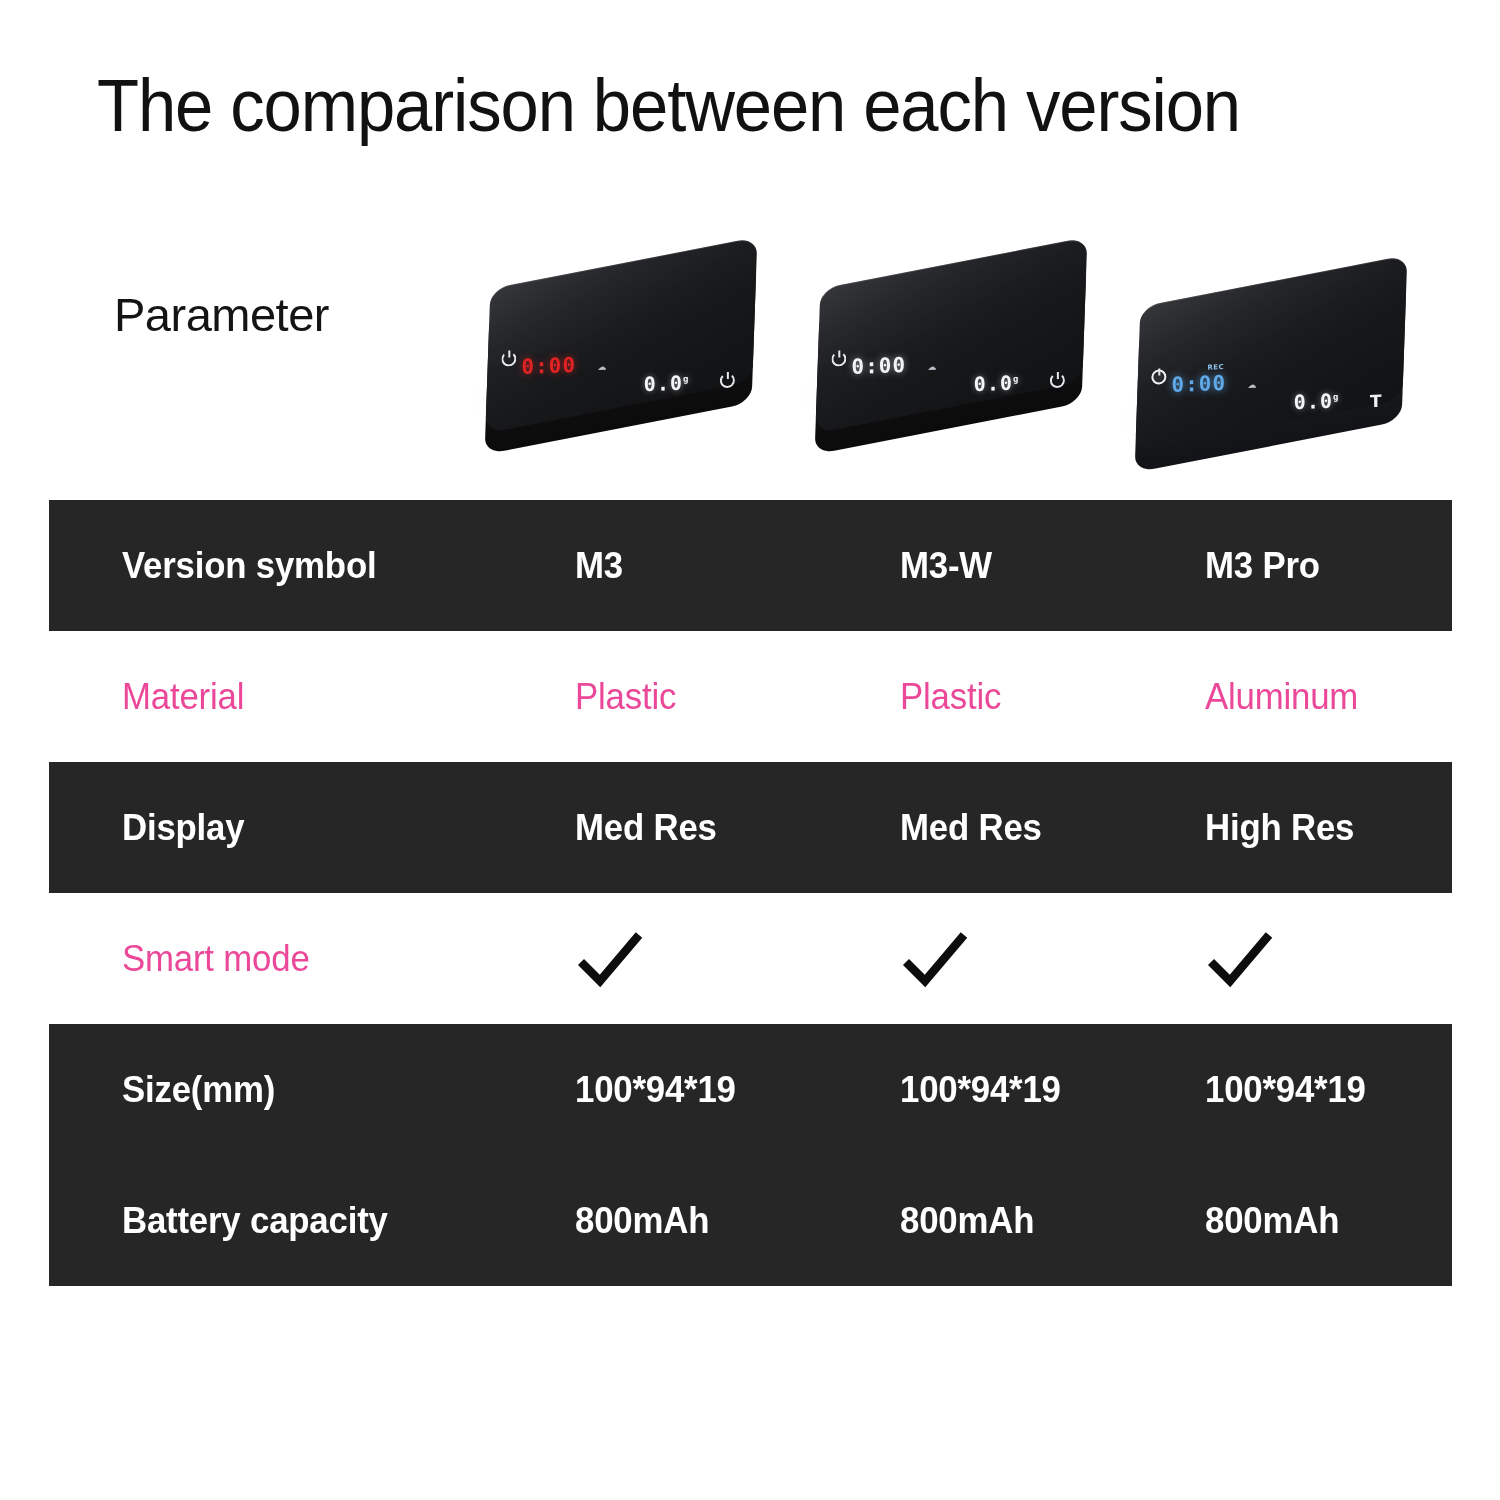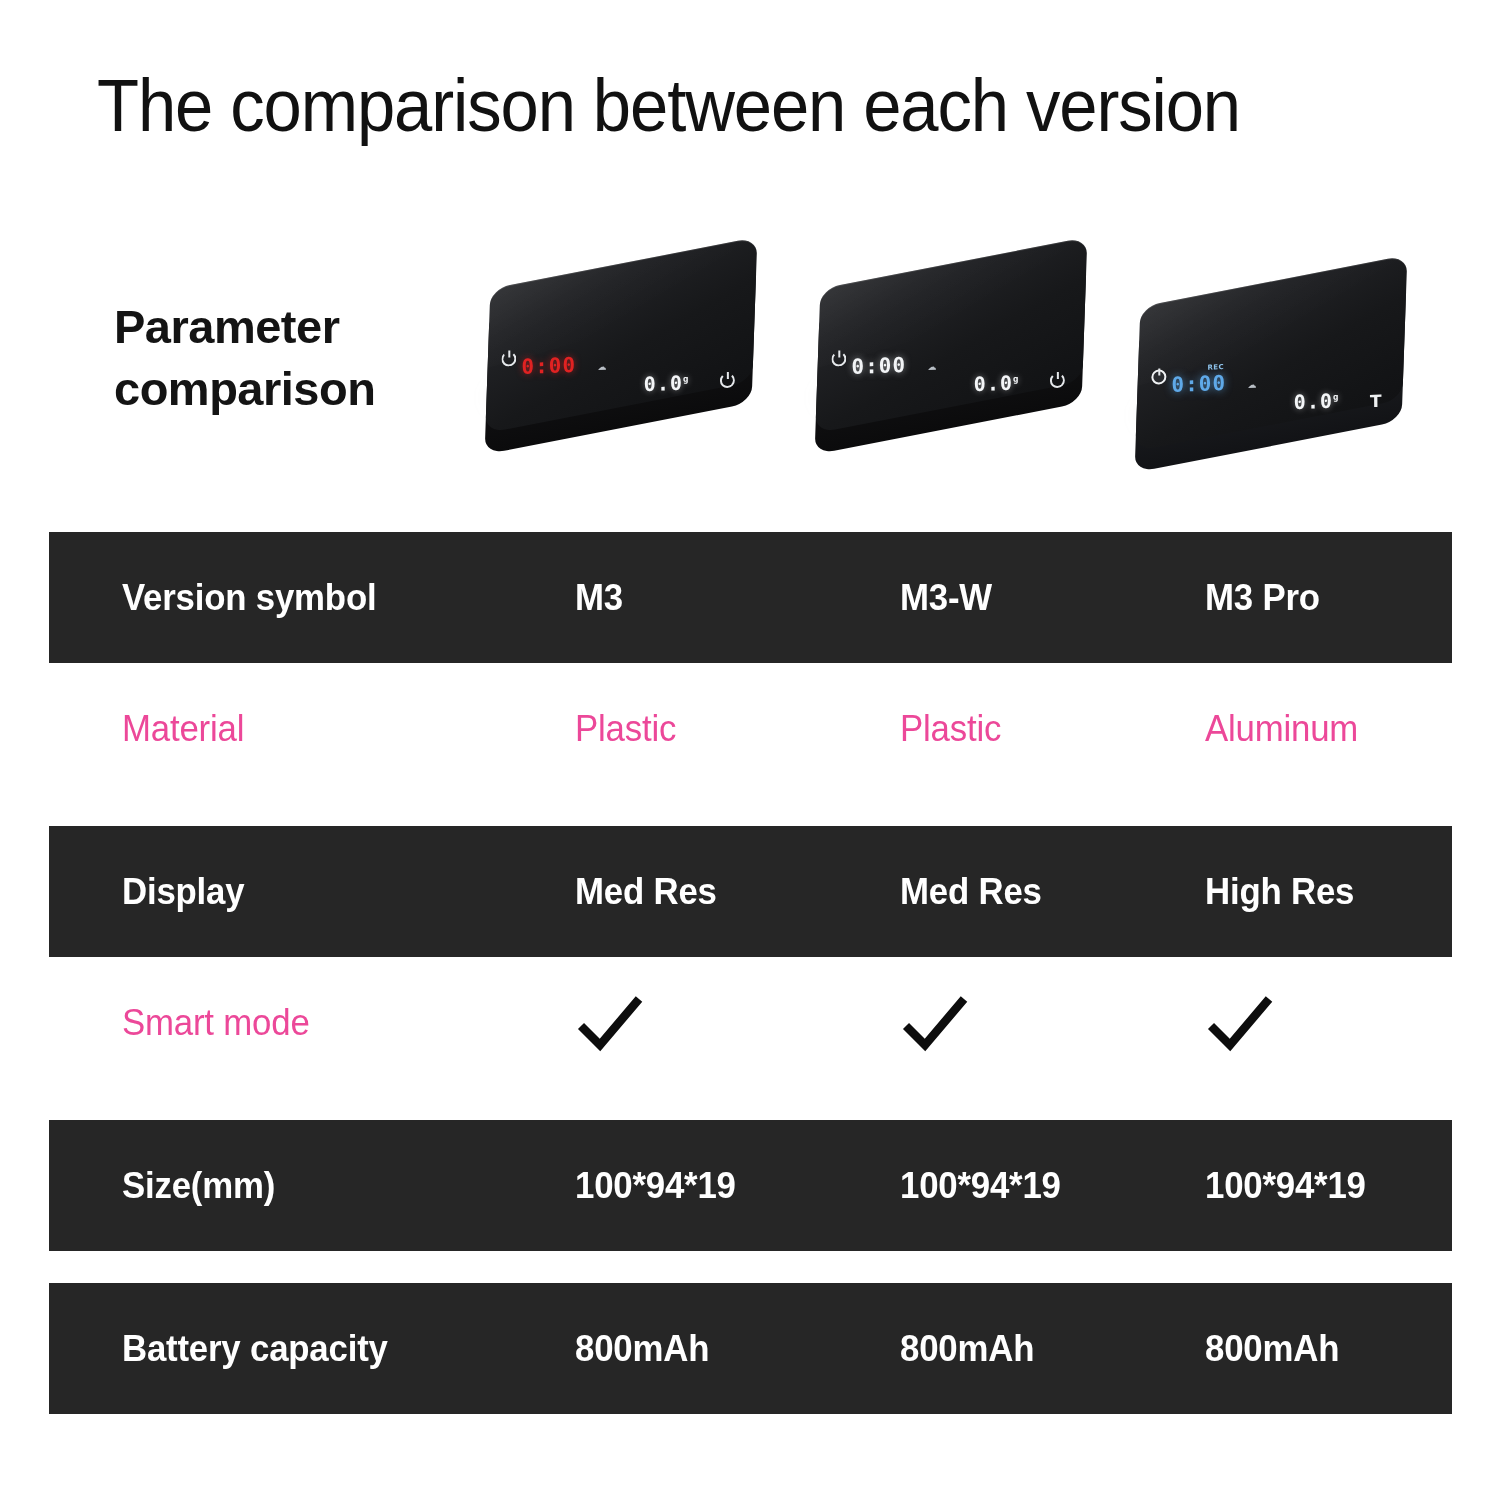--- a/index.html
+++ b/index.html
@@ -32,25 +32,25 @@
     color: #111111;
     transform: scaleX(0.93);
     transform-origin: left center;
     white-space: nowrap;
   }
 
   
   .section-label {
     position: absolute;
     left: 114px;
-    top: 296px;
+    top: 284px;
     width: 380px;
     font-size: 47px;
     line-height: 62px;
-    font-weight: 700;
+    font-weight: 400;
     letter-spacing: -0.5px;
     color: #141414;
   }
 
   
   .products {
     position: absolute;
     left: 455px;
     top: 215px;
     width: 1010px;
@@ -226,21 +226,21 @@
     top: 500px;
     width: 1403px;
   }
 
   .row {
     position: relative;
     height: 131px;
     display: flex;
     align-items: center;
   }
-  .row.dark  { background: #262626; color: #ffffff; margin-top: 32px; }
+  .row.dark  { background: #262626; color: #ffffff; }
   .row.light { background: #ffffff; color: #ec4899; }
 
   .cell {
     position: absolute;
     font-size: 37px;
     line-height: 44px;
     letter-spacing: -0.2px;
     white-space: nowrap;
     transform: scaleX(0.94);
     transform-origin: left center;
@@ -265,21 +265,20 @@
 </style>
 </head>
 <body>
 
 <div class="page">
 
   <div class="main-title">The comparison between each version</div>
 
   <div class="section-label">
     <div>Parameter</div>
-    <div>comparison</div>
   </div>
 
   <div class="products">
 
     <div class="product p1">
       <div class="scale-shadow"></div>
       <div class="scale-wrap">
         <div class="scale-side"></div>
         <div class="scale-top"></div>
         <div class="display">

